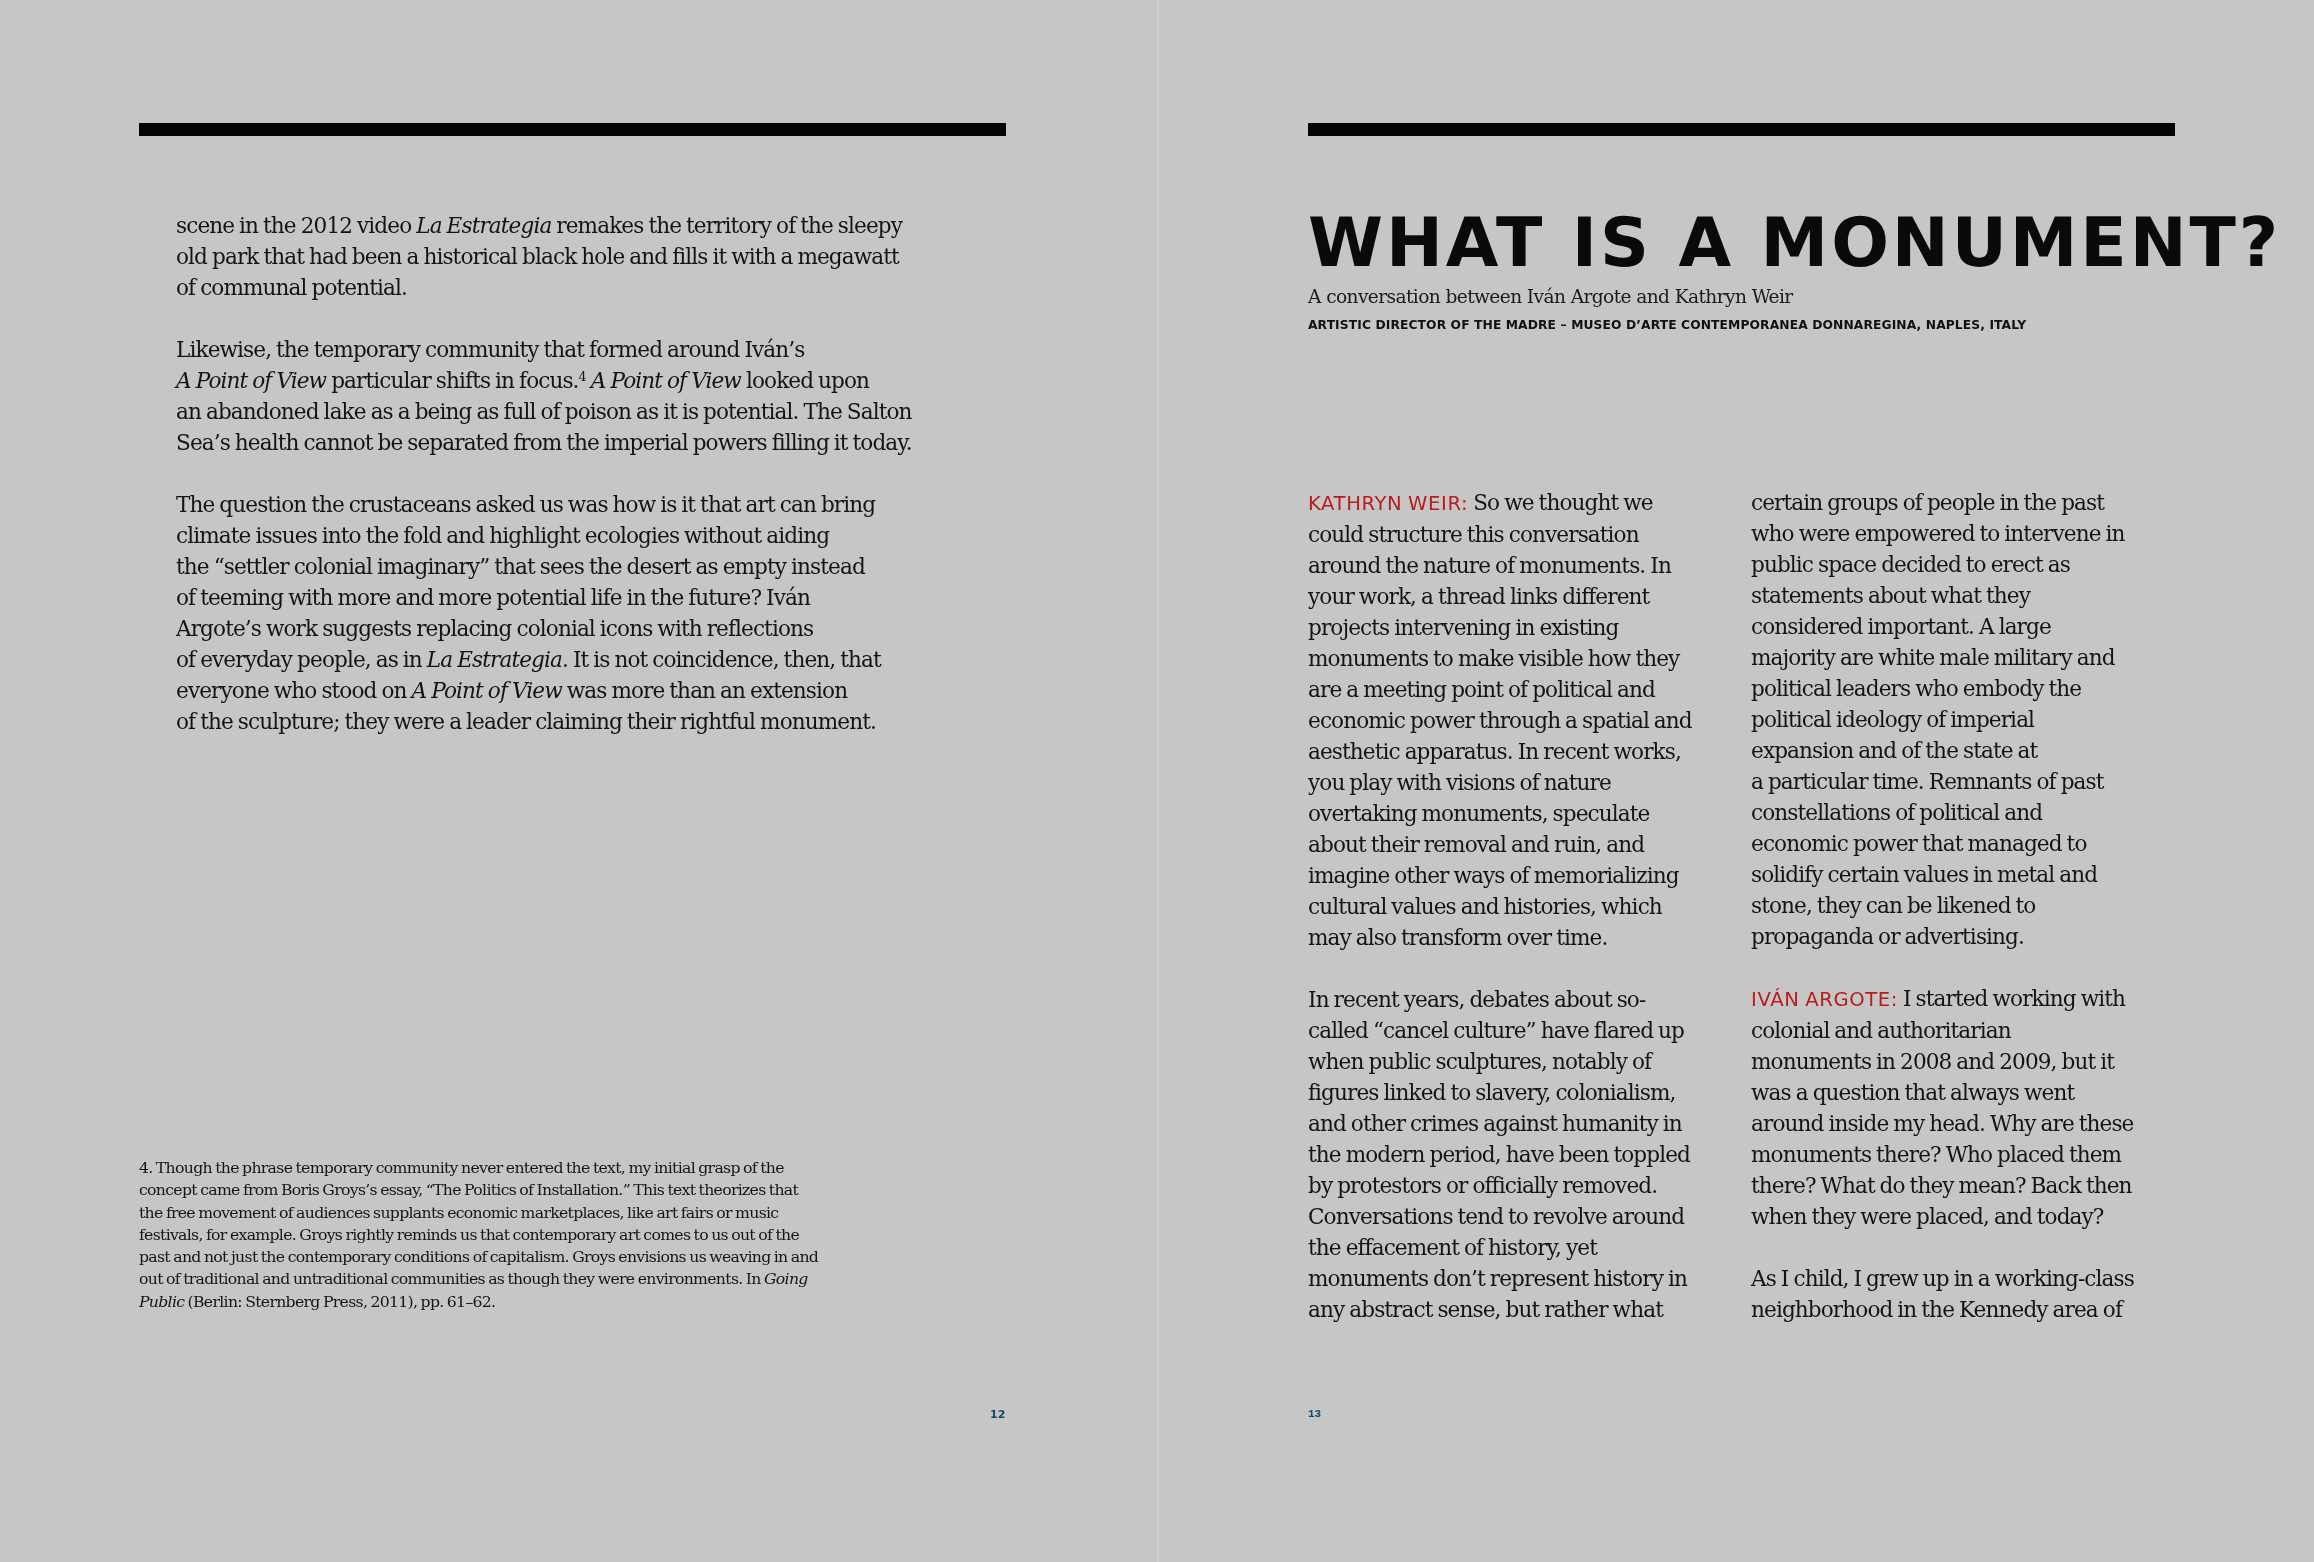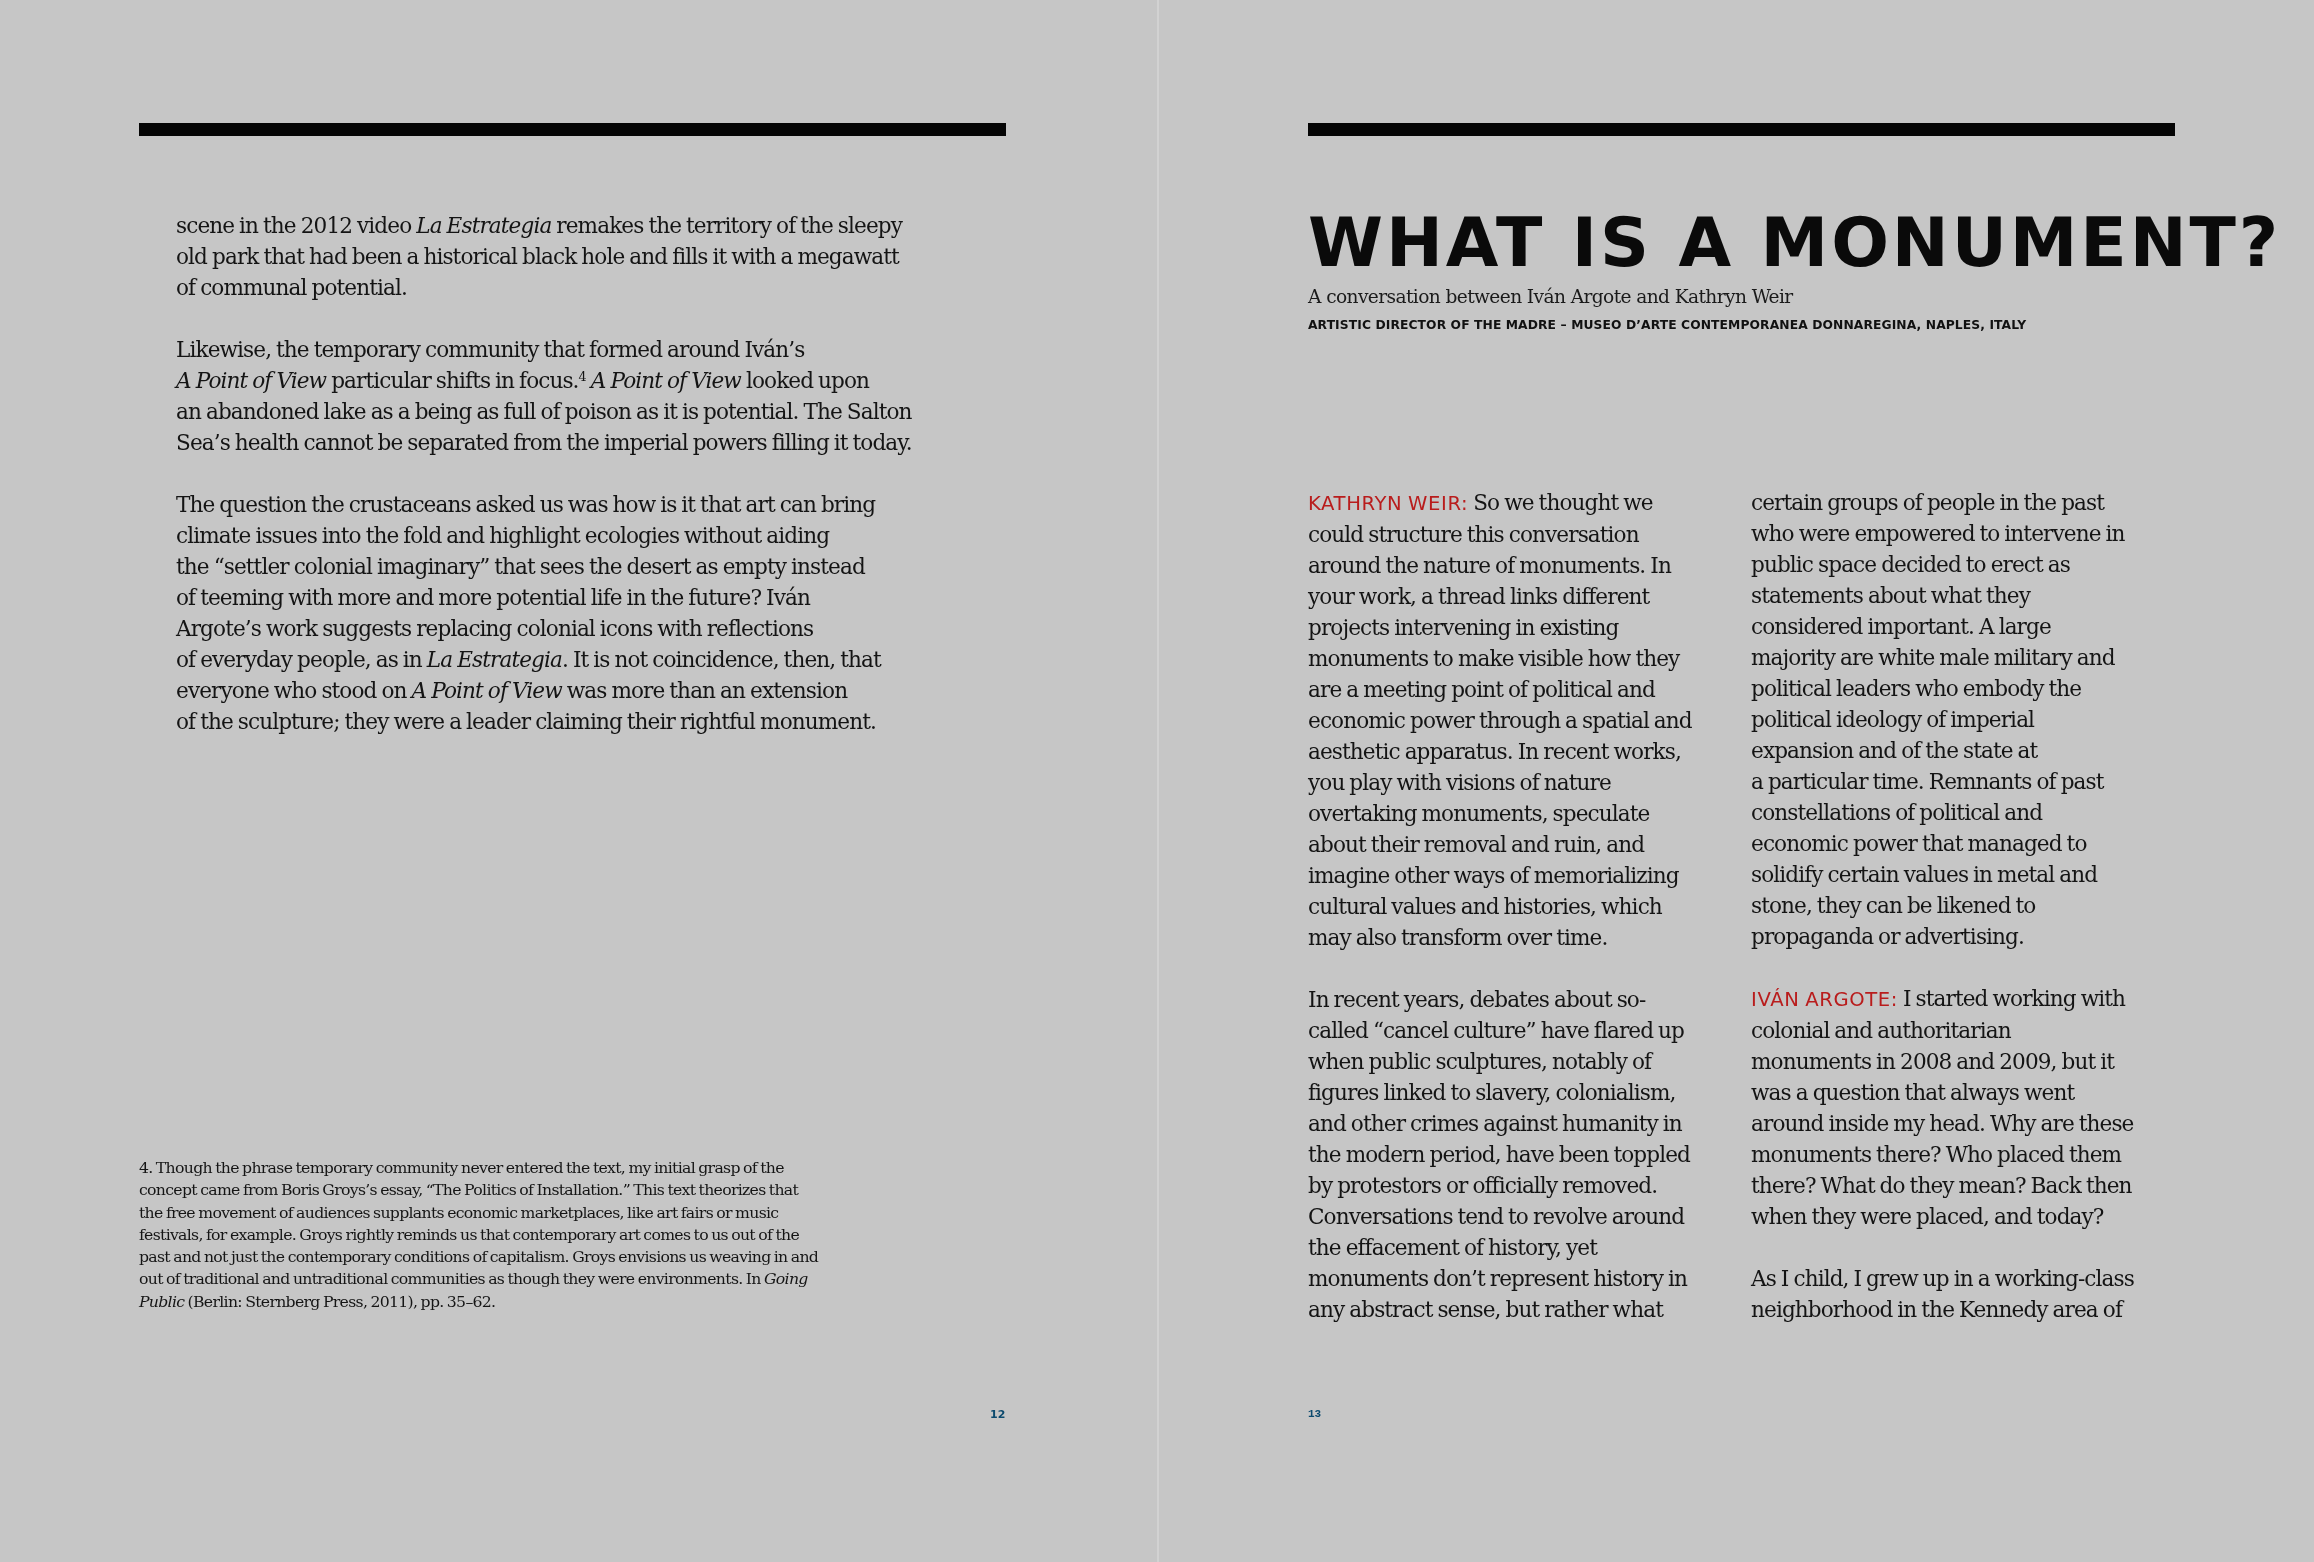--- a/index.html
+++ b/index.html
@@ -173,21 +173,21 @@
 everyone who stood on </span><em>A Point of View</em><span> was more than an extension
 of the sculpture; they were a leader claiming their rightful monument.</span></p>
     </div>
 
     <div class="footnote"><span>4. Though the phrase temporary community never entered the text, my initial grasp of the
 concept came from Boris Groys’s essay, “The Politics of Installation.” This text theorizes that
 the free movement of audiences supplants economic marketplaces, like art fairs or music
 festivals, for example. Groys rightly reminds us that contemporary art comes to us out of the
 past and not just the contemporary conditions of capitalism. Groys envisions us weaving in and
 out of traditional and untraditional communities as though they were environments. In </span><em>Going
-Public</em><span> (Berlin: Sternberg Press, 2011), pp. 35–62.</span></div>
+Public</em><span> (Berlin: Sternberg Press, 2011), pp. 61–62.</span></div>
 
     <div class="page-number">12</div>
   </div>
 
   <div class="spine"></div>
 
   <div class="page page-right">
     <div class="top-rule"></div>
 
     <h1 class="title">WHAT IS A MONUMENT?</h1>

